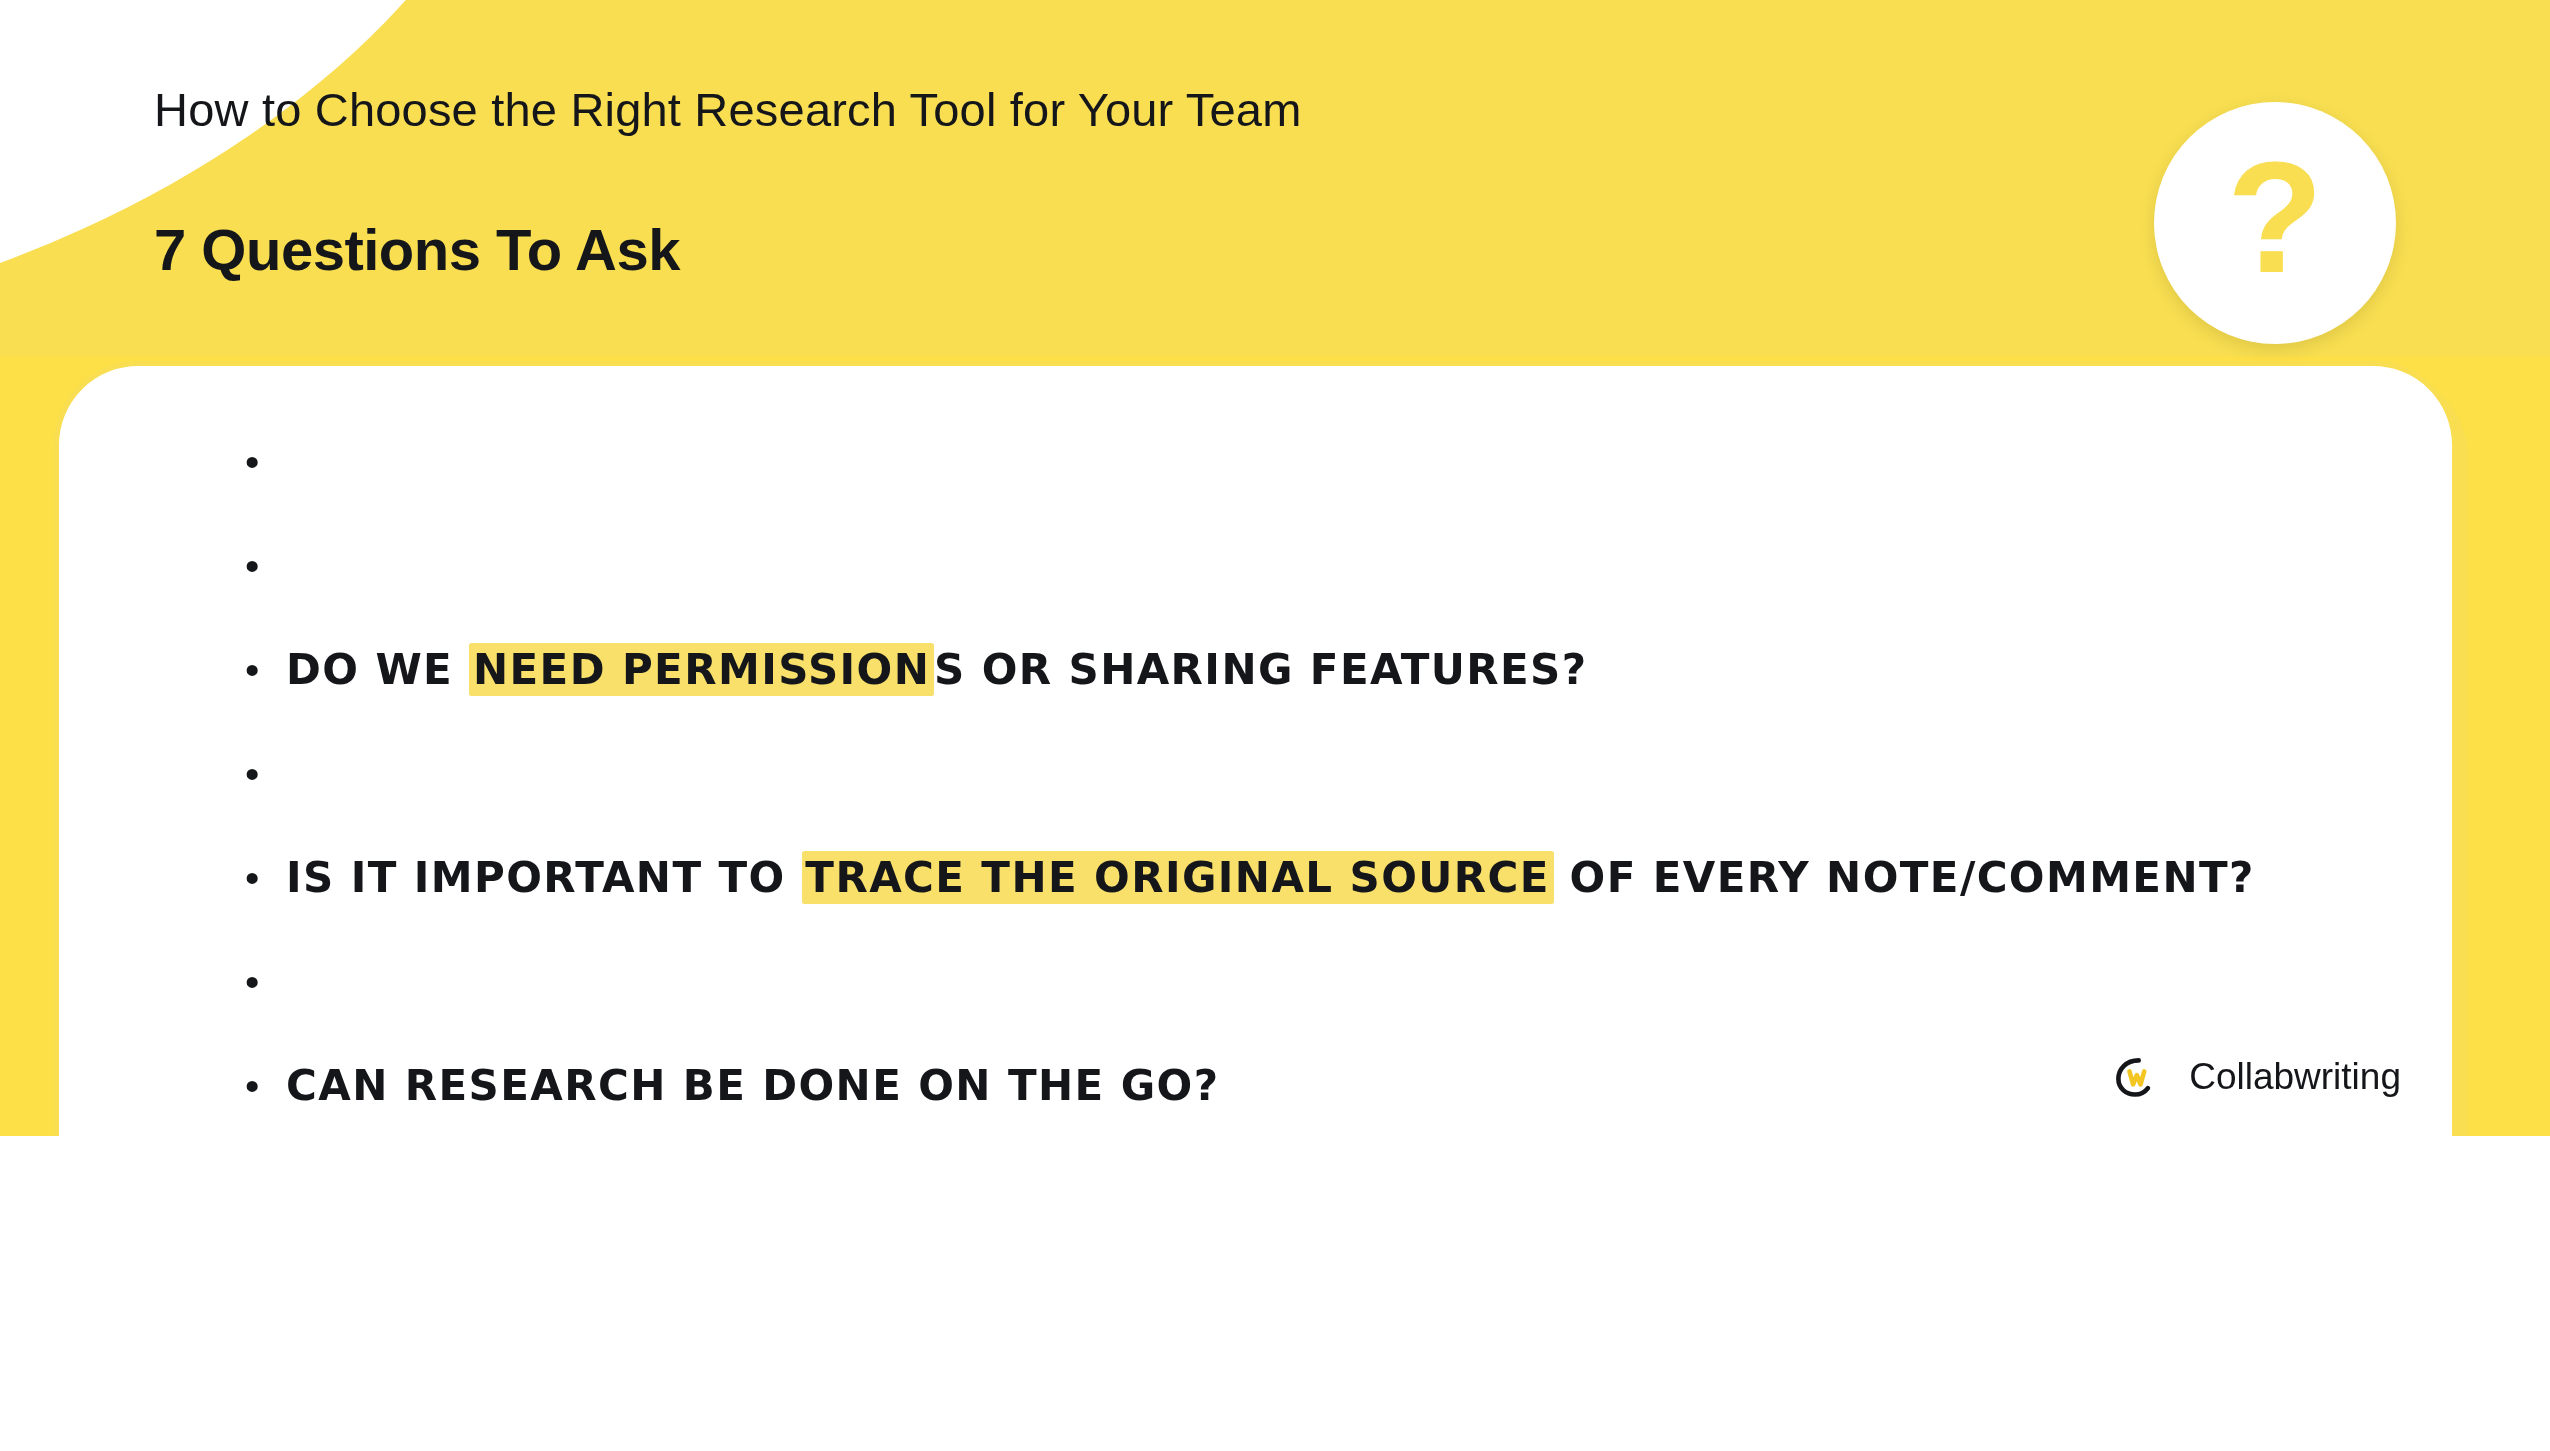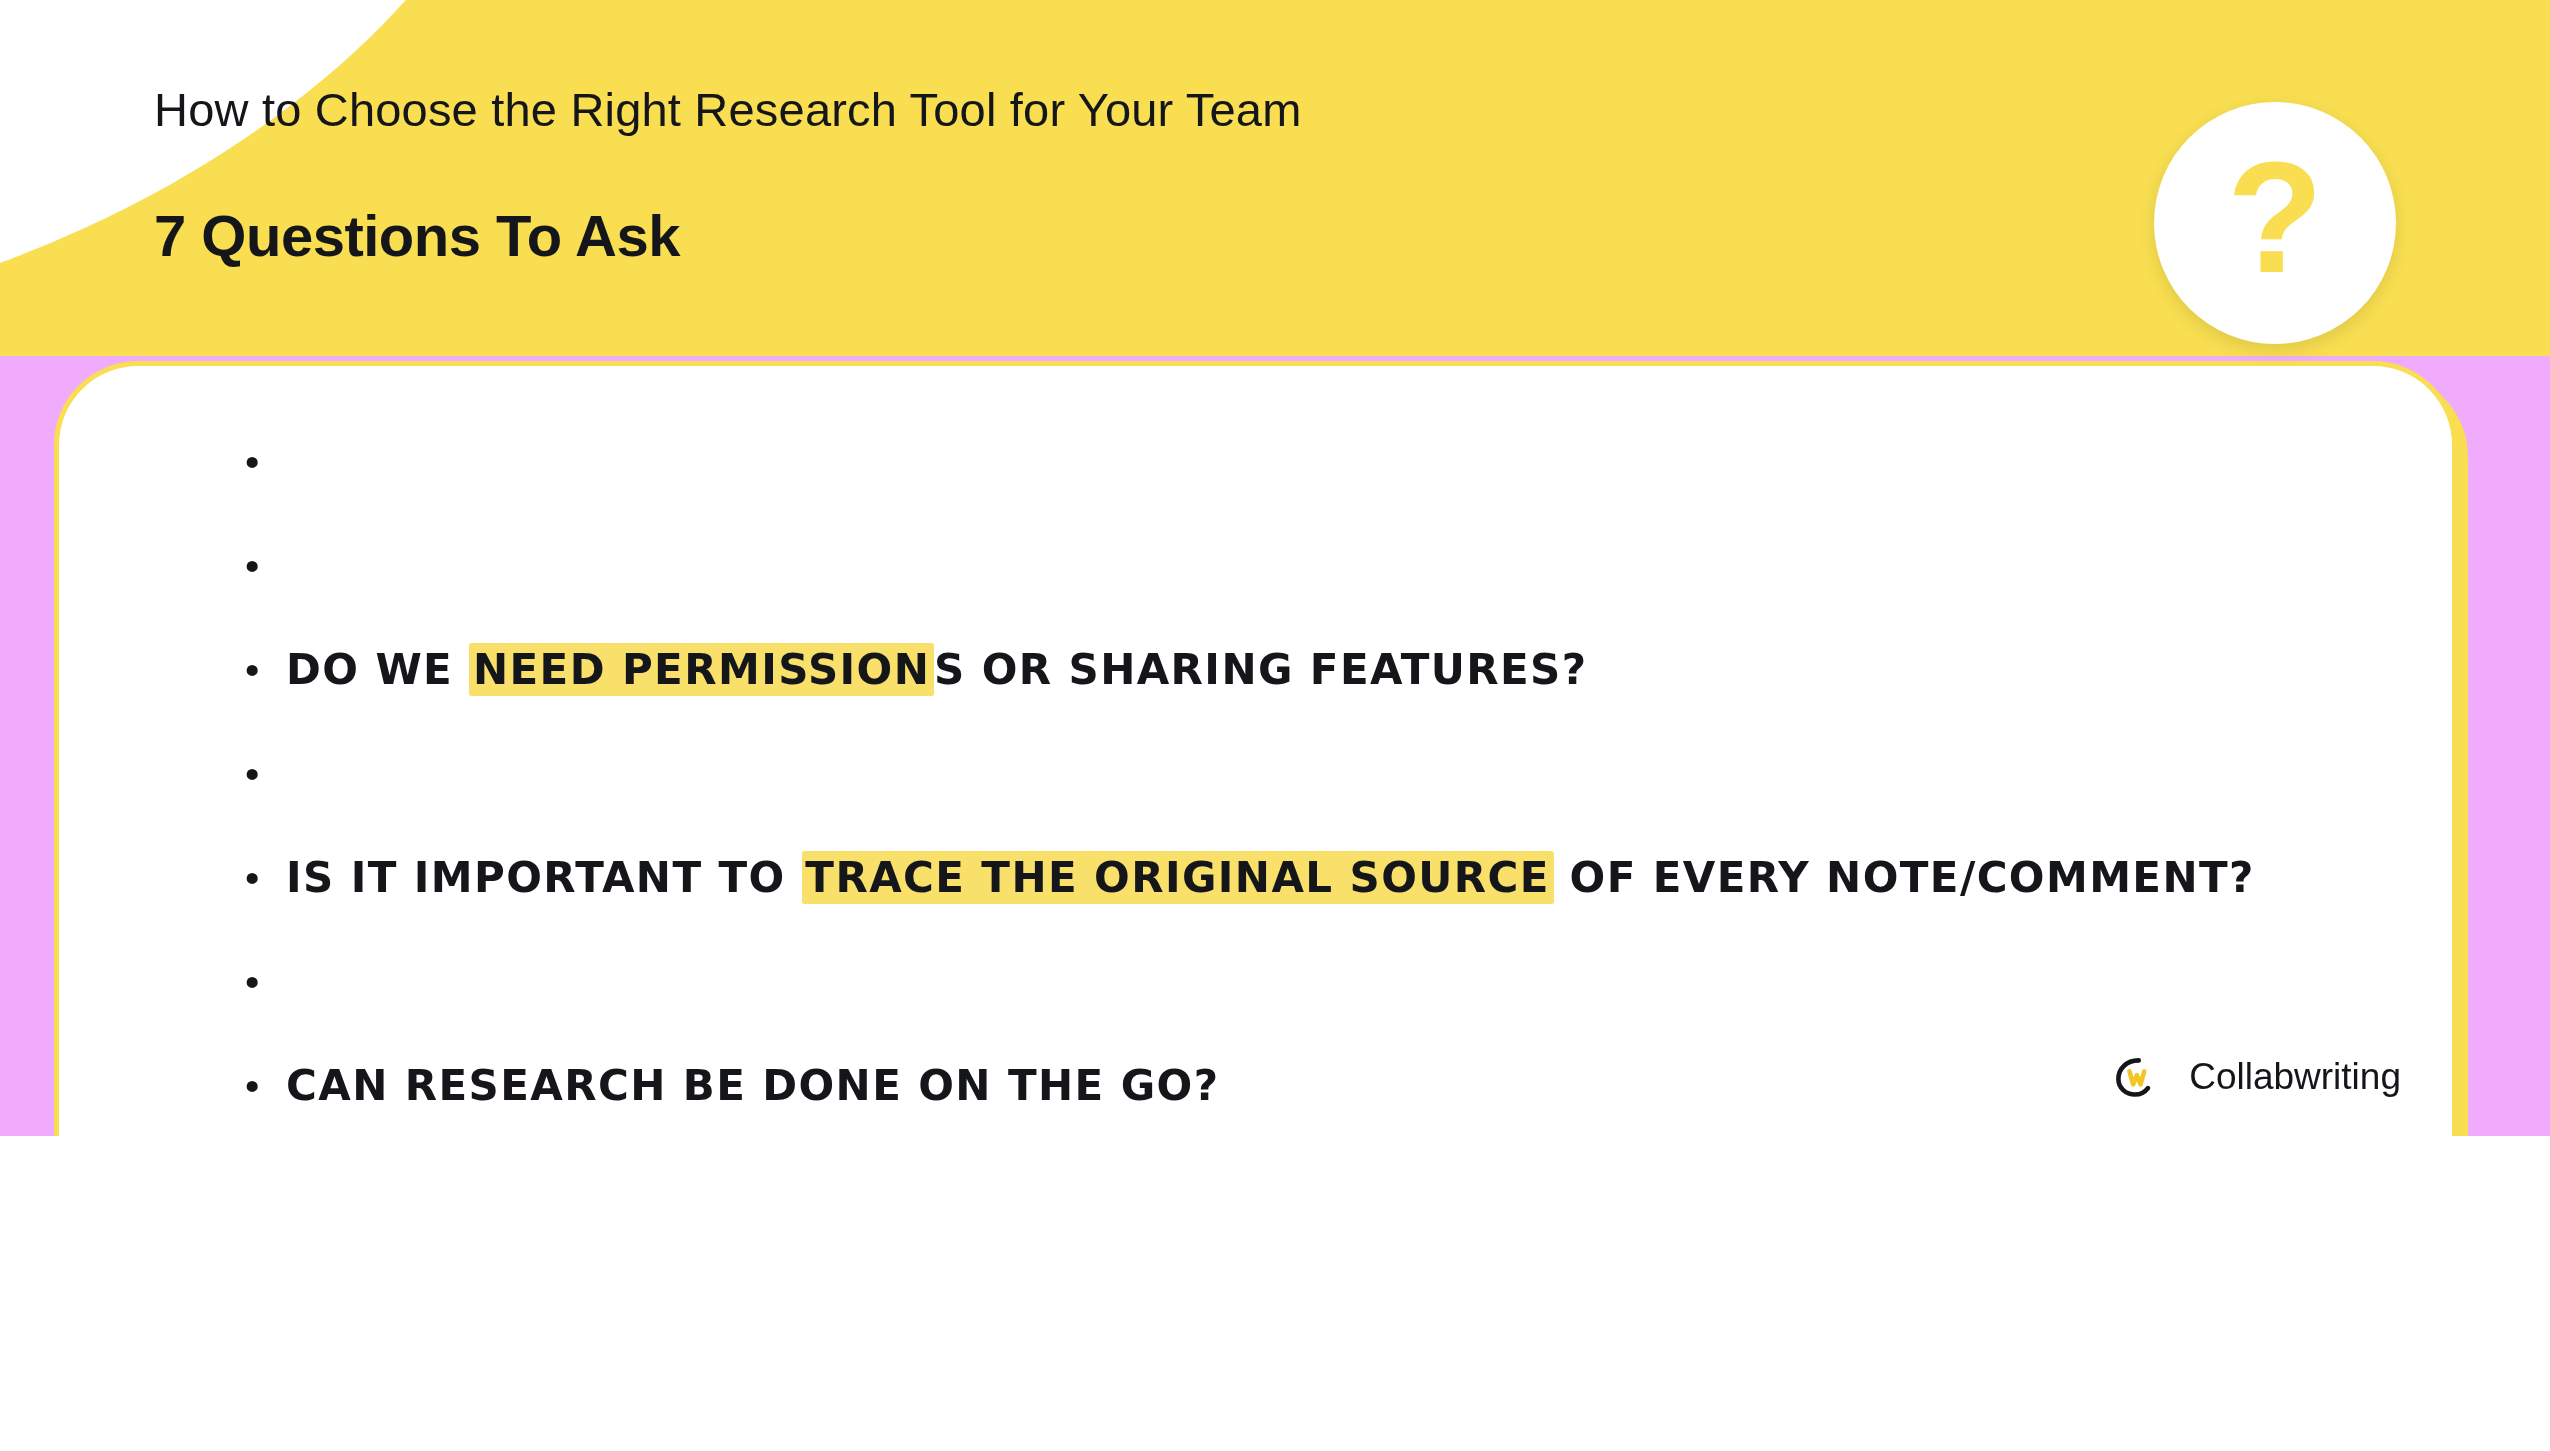--- a/index.html
+++ b/index.html
@@ -8,21 +8,21 @@
     height: 1451px;
     background: #ffffff;
     font-family: "Liberation Sans", sans-serif;
     overflow: hidden;
   }
 
   .slide {
     position: relative;
     width: 2550px;
     height: 1136px;
-    background: #f0abfc;
+    background: #fde047;
     overflow: hidden;
   }
 
   
   .yellow-band {
     position: absolute;
     top: 0;
     left: 0;
     width: 2550px;
     height: 356px;
@@ -45,21 +45,21 @@
     top: 82px;
     font-size: 47px;
     font-weight: 400;
     color: #15161A;
     letter-spacing: 0.2px;
     white-space: nowrap;
   }
   .title-big {
     position: absolute;
     left: 154px;
-    top: 202px;
+    top: 216px;
     font-size: 58px;
     font-weight: 700;
     color: #15161A;
     letter-spacing: -0.5px;
     white-space: nowrap;
   }
 
   
   .q-badge {
     position: absolute;

